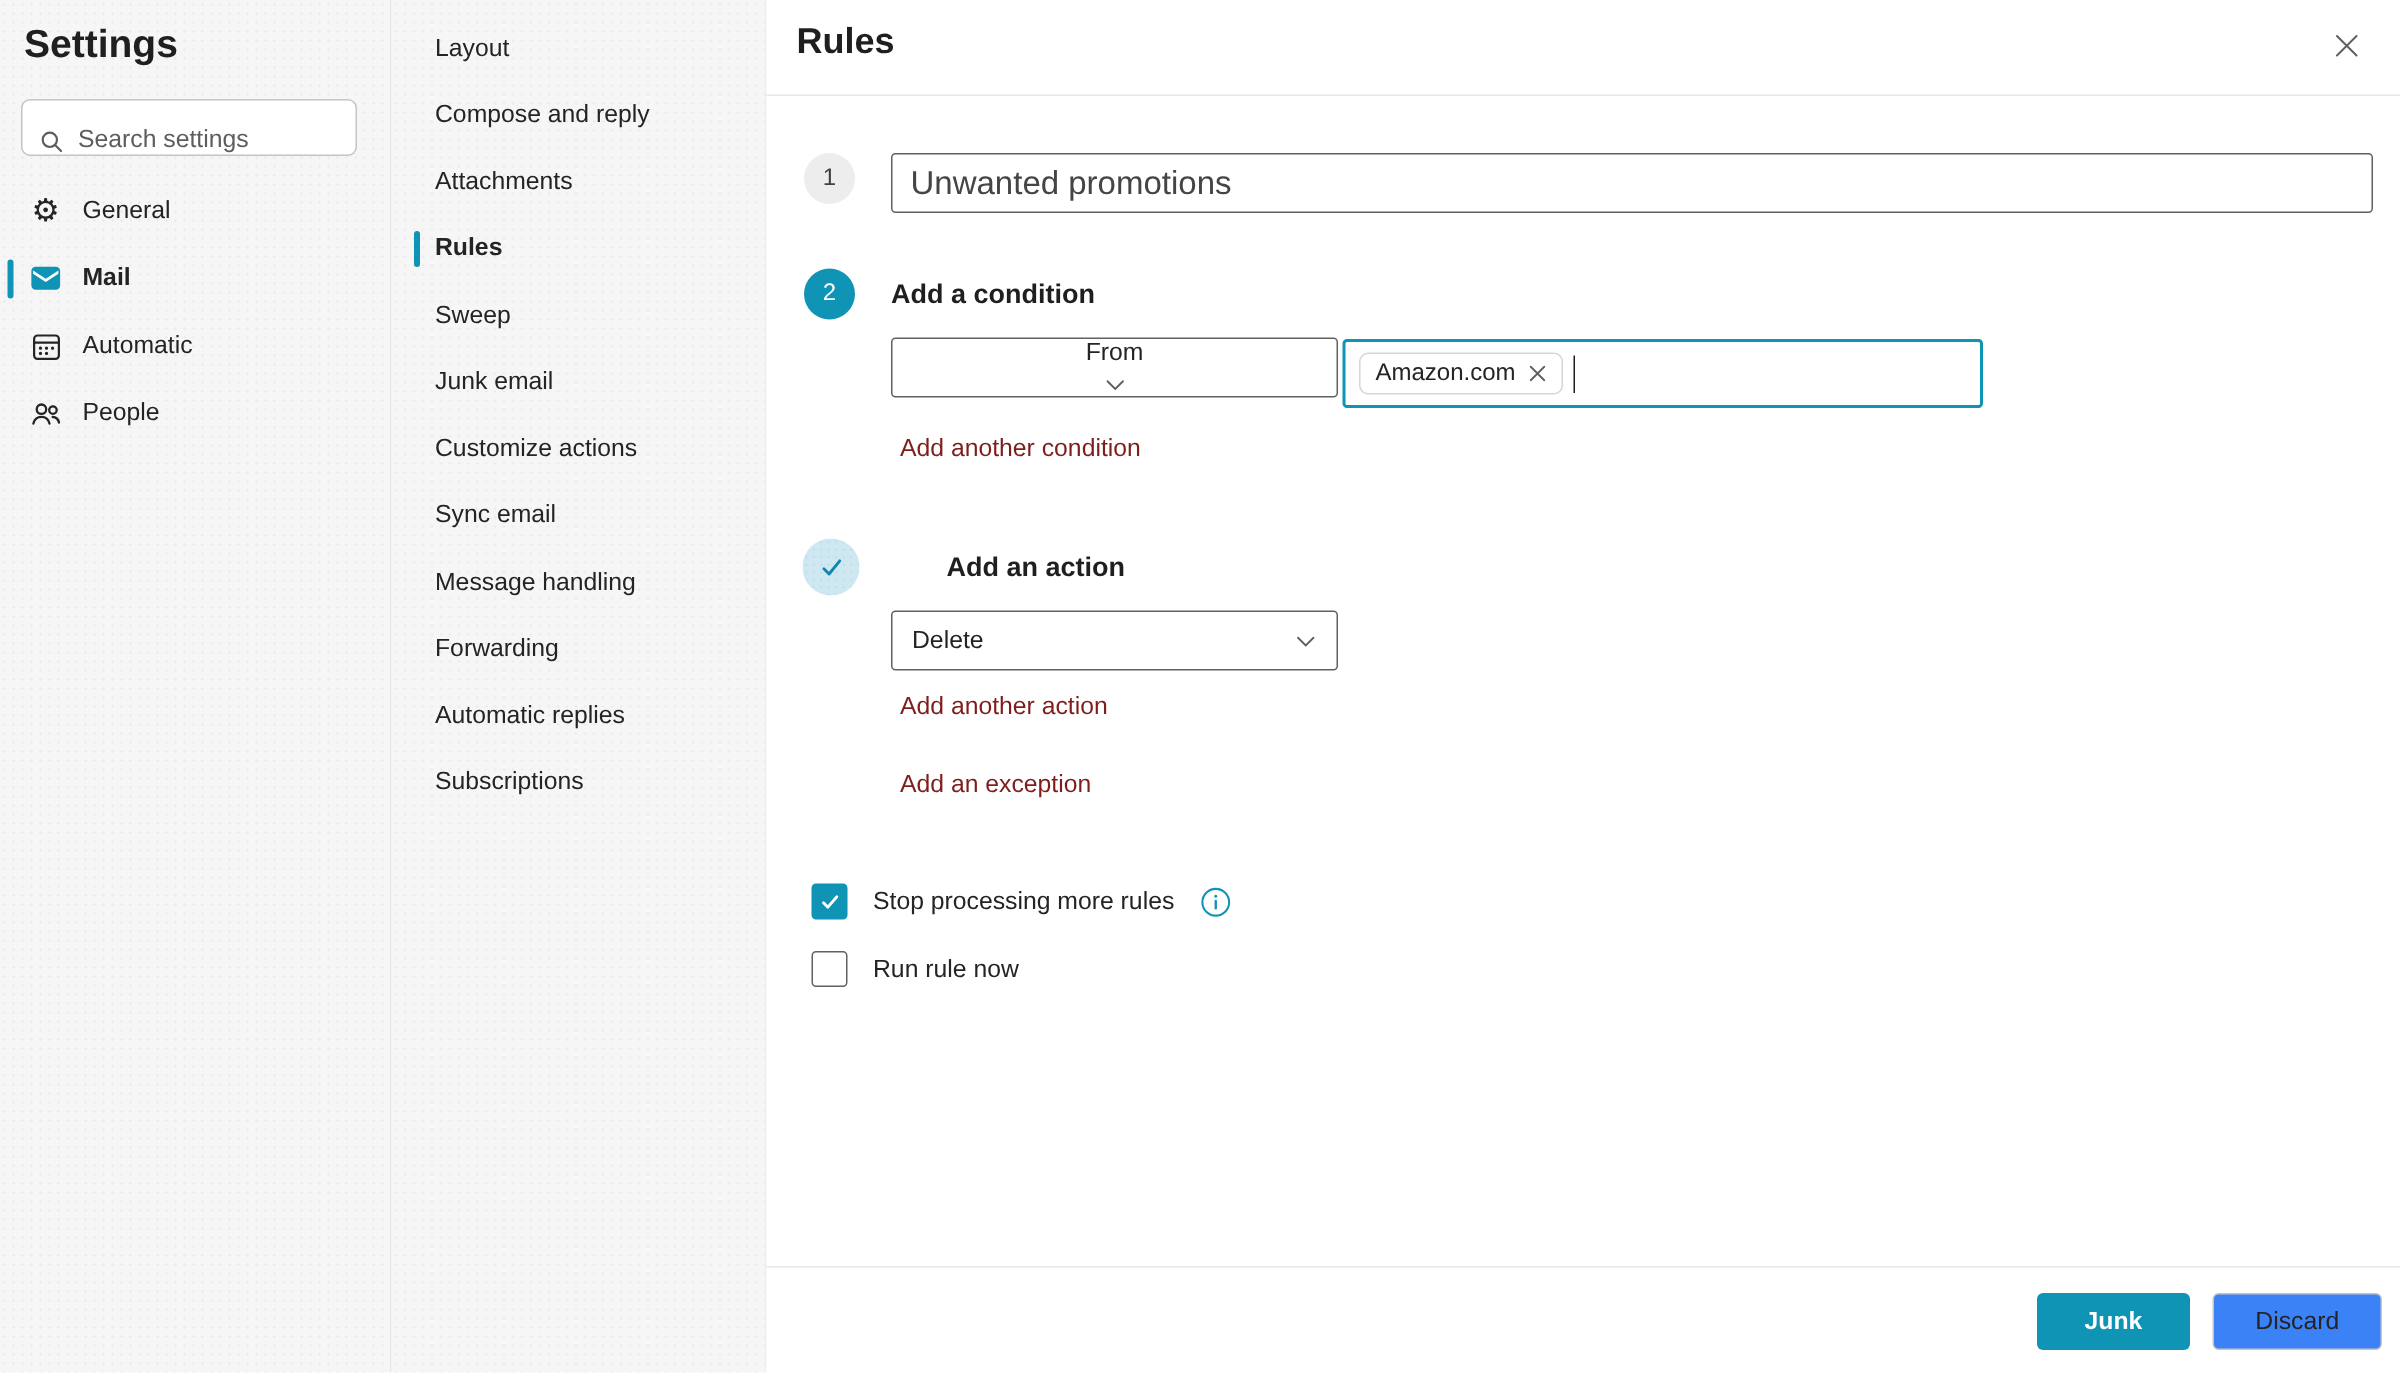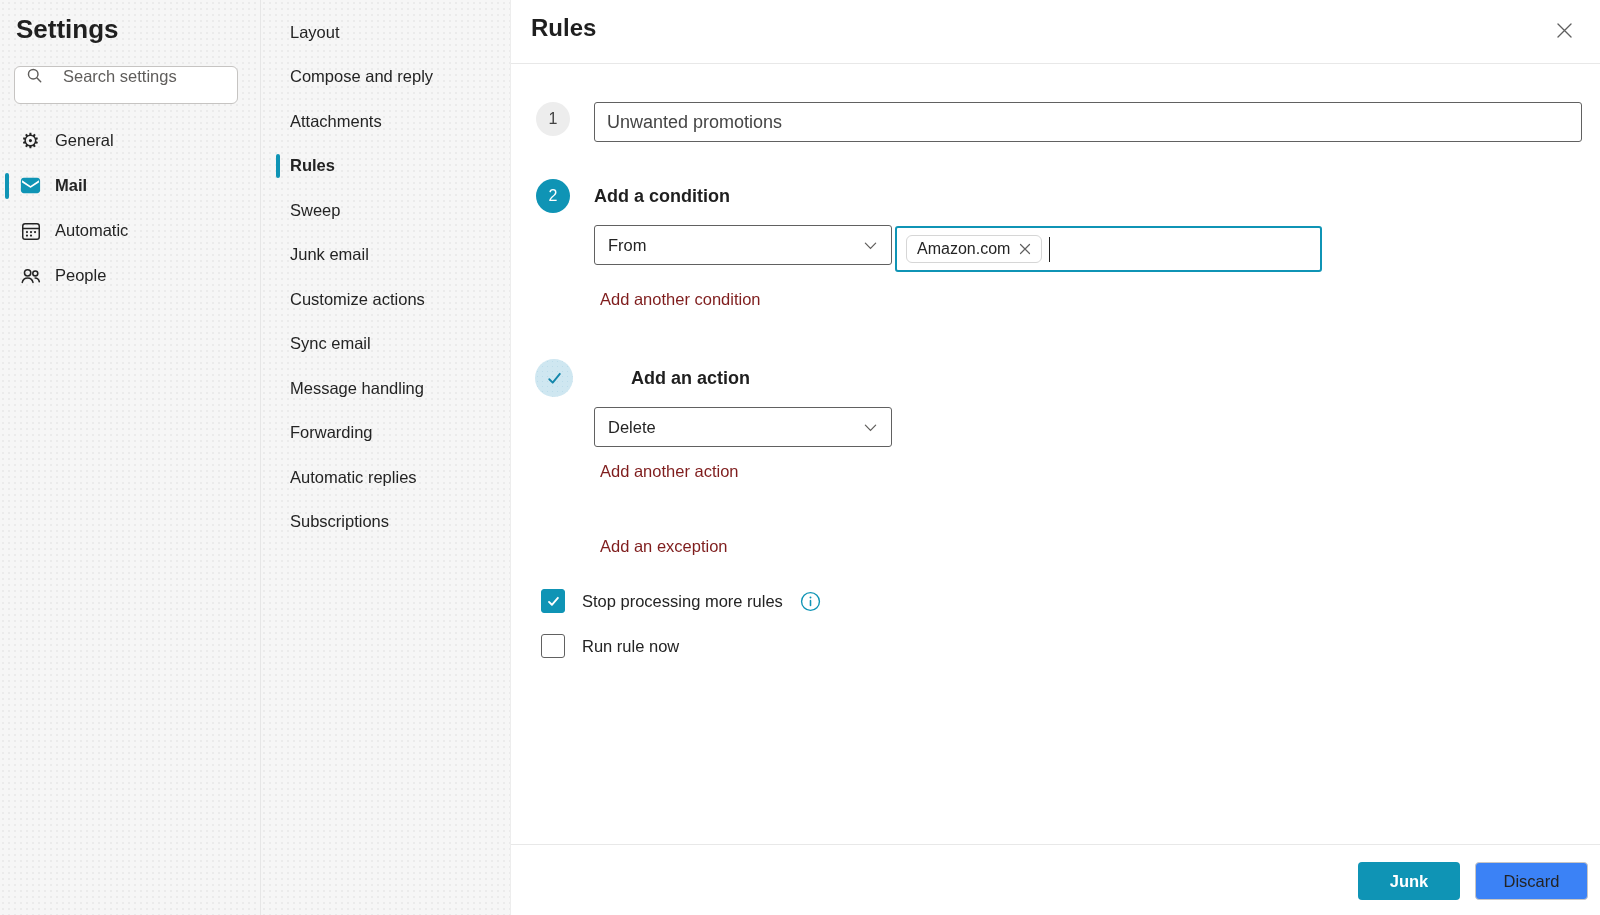--- a/index.html
+++ b/index.html
@@ -17,21 +17,21 @@
   }
   
   .sidebar {
     position:absolute; left:0; top:0; width:261px; height:100%;
     border-right:1px solid #e6e6e6;
   }
   .sidebar-title { margin:14px 0 0 16px; font-size:26px; font-weight:700; color:#1f1f1f; }
   .search-box {
     position:absolute; left:14px; top:66px; width:224px; height:38px;
     background:#fff; border:1px solid #c6c4c2; border-radius:6px;
-    display:flex; align-items:flex-start; padding-left:11px; gap:20px;
+    display:flex; align-items:flex-end; padding-left:11px; gap:9px;
   }
   .search-box input {
     border:none; outline:none; background:transparent; flex:1;
     font-family:"Liberation Sans", sans-serif; font-size:16.5px; color:#242424;
   }
   .search-box input::placeholder { color:#5f5d5b; }
   .side-items { position:absolute; top:118px; left:0; width:100%; }
   .side-item {
     position:relative; height:45px; display:flex; align-items:center;
     padding-left:19px; gap:13px; font-size:16.5px; color:#242424; cursor:pointer;
@@ -67,21 +67,21 @@
     display:flex; align-items:center; justify-content:center; font-size:16px;
   }
   .c1 { left:25px; top:102px; background:#ededed; color:#424242; }
   .c2 { left:25px; top:179px; background:#0f94b5; color:#ffffff; }
   .c3 { left:24px; top:359px; width:38px; height:38px; background:#cfe7f1;
         background-image:radial-gradient(#bcdcea 0.9px, transparent 0.9px); background-size:5px 5px; }
 
   .name-input {
     position:absolute; left:83px; top:102px; width:988px; height:40px;
     border:1px solid #616161; border-radius:3px; padding:0 12px;
-    font-family:"Liberation Sans", sans-serif; font-size:18px; color:#454545; background:#fff;
+    font-family:"Liberation Sans", sans-serif; font-size:22px; color:#454545; background:#fff;
   }
   .section-heading { position:absolute; font-size:18px; font-weight:700; color:#1f1f1f; }
   .dropdown {
     position:absolute; width:298px; height:40px; border:1px solid #616161; border-radius:3px;
     display:flex; align-items:center; justify-content:space-between;
     padding:0 13px; font-size:16.5px; color:#242424; background:#fff; cursor:pointer;
   }
   .recipient-box {
     position:absolute; left:384px; top:226px; width:427px; height:46px;
     border:2px solid #0f94b5; border-radius:3px; background:#fff;
@@ -219,21 +219,21 @@
         </svg>
     </div>
   </div>
 
   <div class="step-circle c1">1</div>
   <input class="name-input" type="text" value="Unwanted promotions" style="">
 
   <div class="step-circle c2">2</div>
   <div class="section-heading" style="left:83px; top:186px;">Add a condition</div>
 
-  <div class="dropdown" style="left:83px; top:225px;">
+  <div class="dropdown" style="left:83px; top:225px;flex-direction:column;">
     <span>From</span>
     <span style="display:flex">
       <svg width="15" height="15" viewBox="0 0 16 16" fill="none" stroke="#5f5d5b" stroke-width="1.3" stroke-linecap="round">
           <path d="m2.5 5.5 5.5 5.5L13.5 5.5"></path>
         </svg>
     </span>
   </div>
 
   <div class="recipient-box">
     <span class="chip">
@@ -259,21 +259,21 @@
   <div class="dropdown" style="left:83px; top:407px;">
     <span>Delete</span>
     <span style="display:flex">
       <svg width="15" height="15" viewBox="0 0 16 16" fill="none" stroke="#5f5d5b" stroke-width="1.3" stroke-linecap="round">
           <path d="m2.5 5.5 5.5 5.5L13.5 5.5"></path>
         </svg>
     </span>
   </div>
 
   <div class="link" style="left:89px; top:462px;">Add another action</div>
-  <div class="link" style="left:89px; top:514px;margin-top:23px;">Add an exception</div>
+  <div class="link" style="left:89px; top:514px;">Add an exception</div>
 
   <div class="check-row" style="top:589px;">
     <span class="checkbox checked">
       <svg width="15" height="15" viewBox="0 0 16 16" fill="none" stroke="#ffffff" stroke-width="2" stroke-linecap="round" stroke-linejoin="round">
           <path d="m3.2 8.4 3.1 3.1 6.4-7.4"></path>
         </svg>
     </span>
     <span class="check-label">Stop processing more rules</span>
     <span class="info-btn">
       <svg width="21" height="21" viewBox="0 0 20 20" fill="none" stroke="#0f94b5" stroke-width="1.3">

